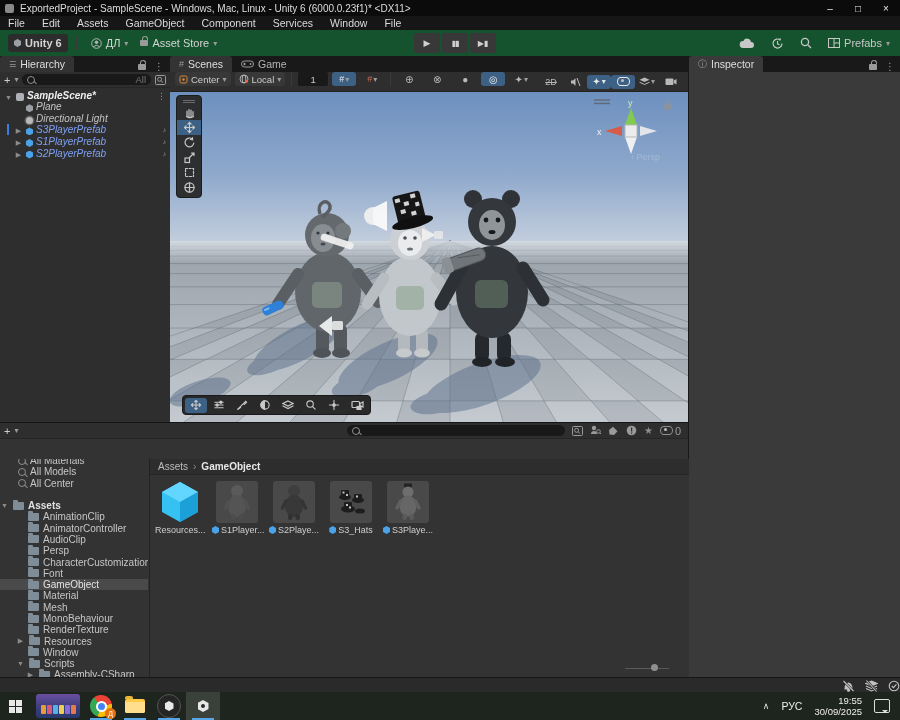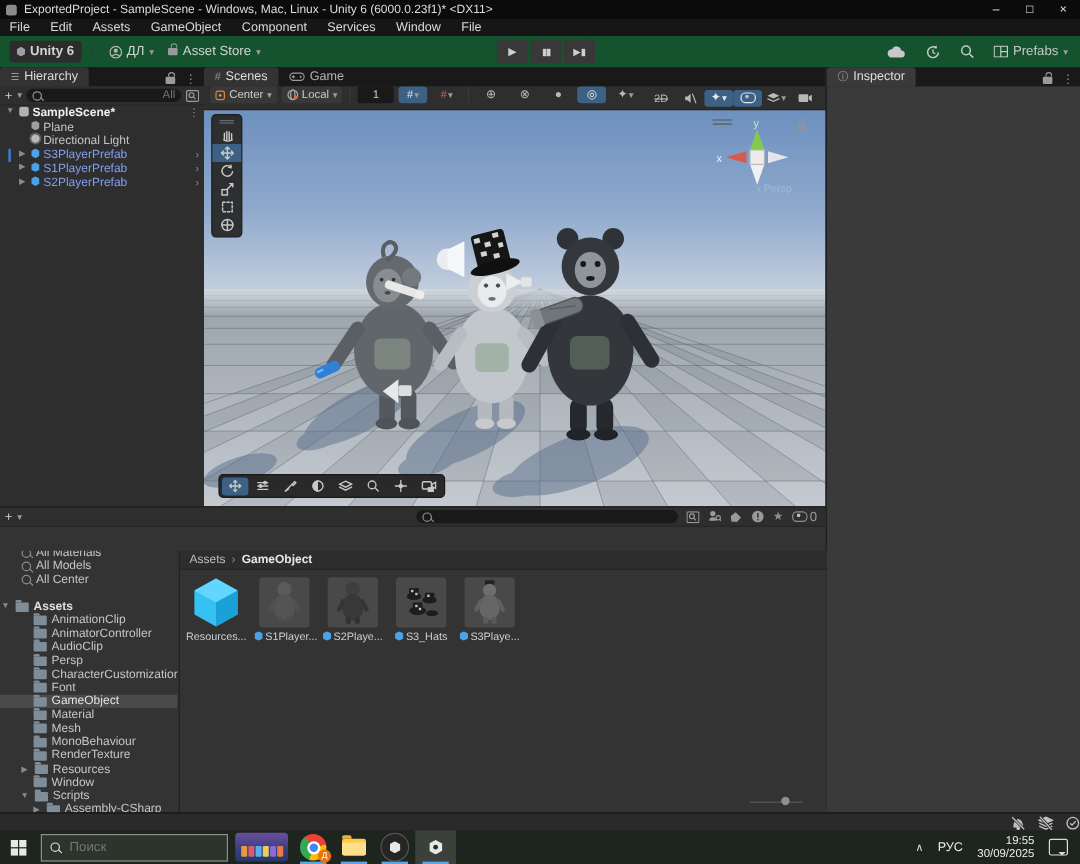--- a/index.html
+++ b/index.html
@@ -40,21 +40,21 @@
   
   .tabstrip{background:#191919;display:flex;align-items:flex-end;}
   .tab{height:16px;display:flex;align-items:center;gap:4px;padding:0 9px;color:#b4b4b4;font-size:10.5px;}
   .tab.active{background:#333;color:#dedede;border-radius:3px 3px 0 0;}
   .panelhead-icons{margin-left:auto;display:flex;align-items:center;gap:8px;padding-right:6px;}
   
   #hierarchy{left:0;top:56px;width:170px;height:366px;background:#2e2e2e;border-right:1px solid #191919;}
   #hierarchy .toolrow,#project .toolrow{height:15px;background:#2e2e2e;border-bottom:1px solid #262626;display:flex;align-items:center;padding:0 4px;gap:4px;}
   .searchbox{background:#191919;border-radius:8px;height:11px;display:flex;align-items:center;padding:0 5px;gap:3px;flex:1;}
   .searchbox input{background:transparent;border:none;outline:none;color:#bbb;font-size:9.5px;width:100%;padding:0;font-family:inherit;text-align:right;}
-  .hrow{height:11.6px;display:flex;align-items:flex-start;gap:3px;padding-left:14px;font-size:10px;color:#c4c4c4;position:relative;}
+  .hrow{height:11.6px;display:flex;align-items:flex-end;gap:3px;padding-left:14px;font-size:10px;color:#c4c4c4;position:relative;font-style:italic;}
   .hrow .fold{width:9px;color:#8b8b8b;font-size:7px;text-align:center;flex:none;}
   .hrow .lbl.blue{color:#7fa0f0;}
   .hrow .chev{margin-left:auto;margin-right:4px;color:#8b8b8b;font-size:9px;}
   .selbar{position:absolute;left:7px;top:0;width:2px;height:100%;background:#3b7de0;}
   
   #scene{left:170px;top:56px;width:518px;height:366px;background:#2e2e2e;}
   #scene-toolbar{height:19px;background:#2e2e2e;border-bottom:1px solid #222;display:flex;gap:4px;padding:0 5px;}
   .schip{height:14px;background:#383838;border-radius:3px;display:flex;align-items:center;gap:3px;padding:0 4px;font-size:9.5px;color:#ccc;}
   .sbtn{height:14px;min-width:18px;border-radius:3px;display:flex;align-items:center;justify-content:center;gap:1px;color:#b9b9b9;font-size:10px;padding:0 3px;}
   .sbtn.on{background:#3d6185;color:#e8e8e8;}
@@ -993,24 +993,20 @@
 
   <div id="taskbar" class="abs">
     <div id="start">
       <span class="winlogo">
           <i></i>
           <i></i>
           <i></i>
           <i></i>
         </span>
     </div>
-    <div id="tsearch">
-      <span class="mag"></span>
-      <input placeholder="Поиск" style="">
-    </div>
     <div id="widgeticon">
       <i style="left:5px;background:#e89a3c"></i>
         <i style="left:11px;background:#d85a78"></i>
       <i style="left:17px;background:#58b0e8"></i>
         <i style="left:23px;background:#e8d05a"></i>
       <i style="left:29px;background:#8a6ad8"></i>
         <i style="left:35px;background:#e87a4a"></i>
     </div>
     <div class="taskicon">
       <span id="chromeicon"></span>

